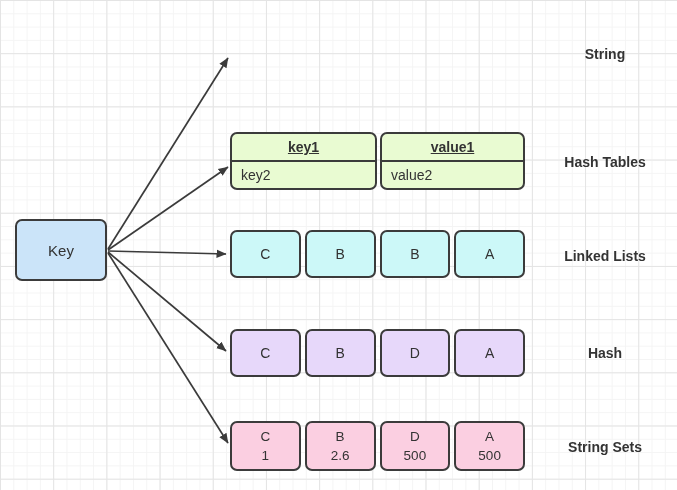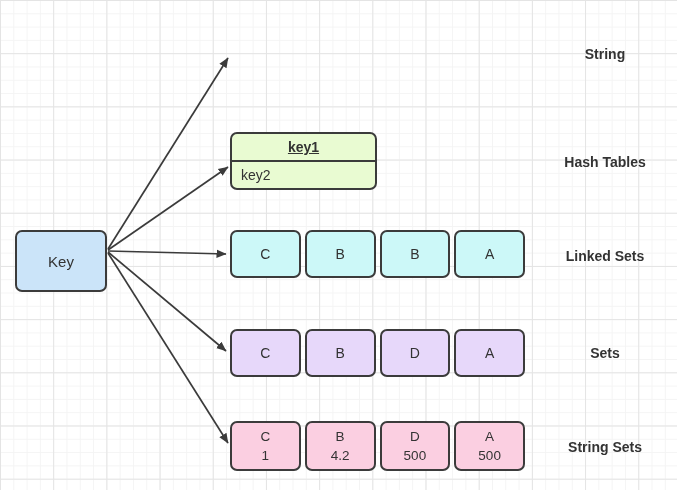--- a/index.html
+++ b/index.html
@@ -70,30 +70,34 @@
         <path d="M0,0.8 L10,5 L0,9.2 Z" fill="#3b3b3b"></path>
       </marker>
     </defs>
     <line x1="108" y1="249" x2="228" y2="58" stroke="#3b3b3b" stroke-width="1.7" marker-end="url(#ah)"></line>
     <line x1="108" y1="250" x2="228" y2="167" stroke="#3b3b3b" stroke-width="1.7" marker-end="url(#ah)"></line>
     <line x1="108" y1="251" x2="226" y2="254" stroke="#3b3b3b" stroke-width="1.7" marker-end="url(#ah)"></line>
     <line x1="108" y1="252" x2="226" y2="351" stroke="#3b3b3b" stroke-width="1.7" marker-end="url(#ah)"></line>
     <line x1="108" y1="253" x2="228" y2="443" stroke="#3b3b3b" stroke-width="1.7" marker-end="url(#ah)"></line>
   </svg>
 
-  <div class="node key-node" style="background-color: rgb(203, 228, 249); margin-top: 11px;">
+  <div class="node key-node" style="background-color: rgb(203, 228, 249);">
     <span>Key</span>
   </div>
 
 
   <div class="hash-col hash-col-left" style="background-color: rgb(233, 251, 210);">
     <div class="hash-header">key1</div>
     <div class="hash-body">key2</div>
   </div>
 
+  <div class="hash-col hash-col-right" style="background-color: rgb(233, 251, 210);">
+    <div class="hash-header">value1</div>
+    <div class="hash-body">value2</div>
+  </div>
 
   <div class="cells-row row-list">
     <div class="cell" style="background-color: rgb(204, 248, 248);">
         <span>C</span>
       </div>
     <div class="cell" style="background-color: rgb(204, 248, 248);">
         <span>B</span>
       </div>
     <div class="cell" style="background-color: rgb(204, 248, 248);">
         <span>B</span>
@@ -118,31 +122,31 @@
       </div>
   </div>
 
   <div class="cells-row row-zset">
     <div class="cell zset-cell" style="background-color: rgb(251, 207, 225);">
       <span>C</span>
       <span>1</span>
     </div>
     <div class="cell zset-cell" style="background-color: rgb(251, 207, 225);">
       <span>B</span>
-      <span>4.2</span>
+      <span>2.6</span>
     </div>
     <div class="cell zset-cell" style="background-color: rgb(251, 207, 225);">
       <span>D</span>
       <span>500</span>
     </div>
     <div class="cell zset-cell" style="background-color: rgb(251, 207, 225);">
       <span>A</span>
       <span>500</span>
     </div>
   </div>
 
   <div class="side-label lbl-hash">Hash Tables</div>
   <div class="side-label lbl-string">String</div>
-  <div class="side-label lbl-list">Linked Sets</div>
-  <div class="side-label lbl-sets">Sets</div>
+  <div class="side-label lbl-list">Linked Lists</div>
+  <div class="side-label lbl-sets">Hash</div>
   <div class="side-label lbl-zset">String Sets</div>
 
 </div>
 
 </body></html>

